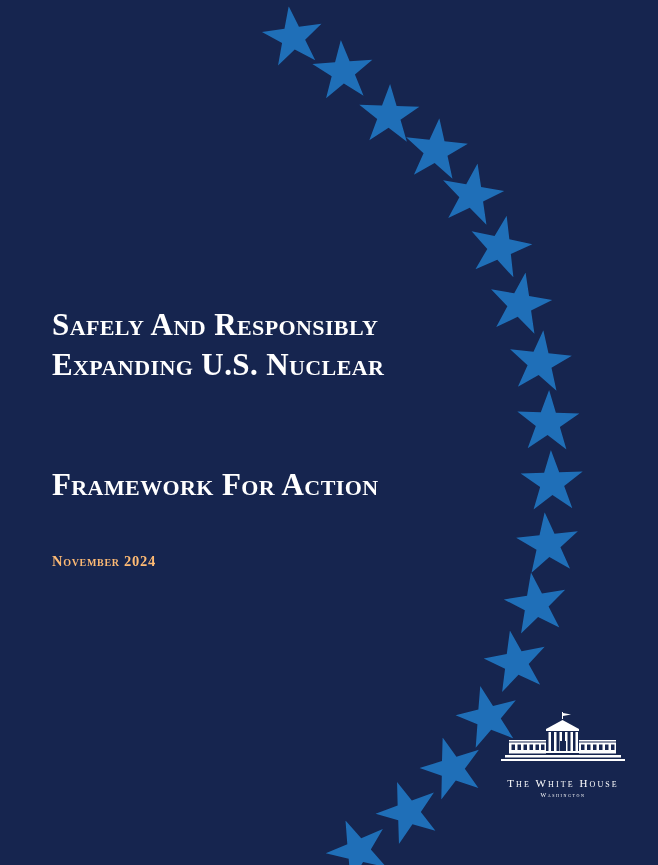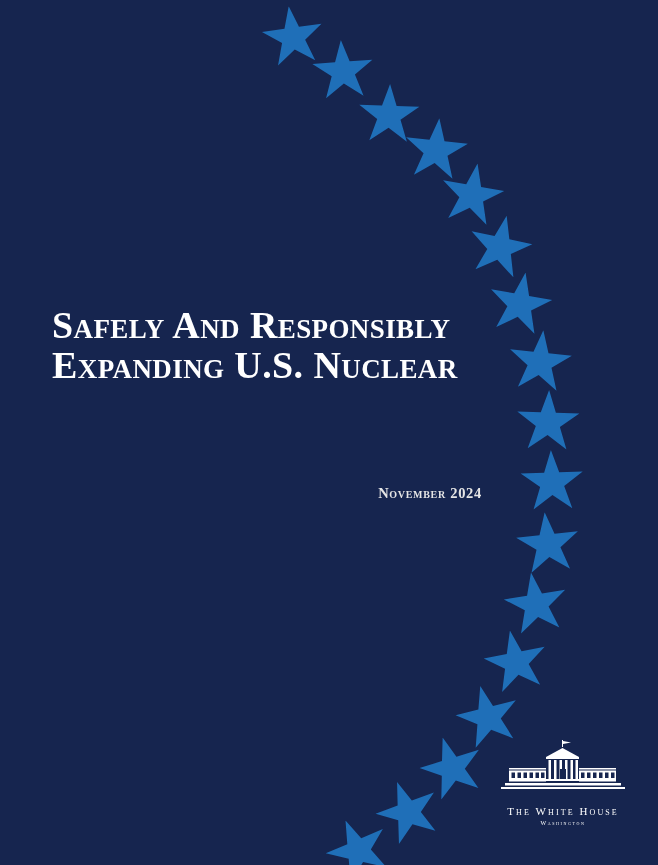--- a/index.html
+++ b/index.html
@@ -35,42 +35,41 @@
   .title-block {
     position: absolute;
     left: 52px;
     top: 305px;
     width: 430px;
   }
   .doc-title {
     color: #ffffff;
     font-family: "Liberation Serif", serif;
     font-weight: bold;
-    font-size: 38px;
+    font-size: 31px;
     line-height: 40px;
     letter-spacing: 0.4px;
     font-variant: small-caps;
     text-transform: capitalize;
     margin: 0;
   }
   .doc-date {
-    color: #e5e5e5;
+    color: #fdba74;
     font-family: "Liberation Serif", serif;
     font-weight: bold;
     font-size: 14.5px;
     letter-spacing: 0.7px;
     font-variant: small-caps;
     text-transform: capitalize;
-    margin: 20px 0 0 0;
-    text-align: right;
+    margin: 48px 0 0 0;
   }
   .seal {
     position: absolute;
     left: 498px;
-    top: 740px;
+    top: 712px;
     width: 130px;
     text-align: center;
   }
   .seal-house {
     width: 130px;
     height: 58px;
     display: block;
   }
   .seal-name {
     color: #ffffff;
@@ -116,20 +115,21 @@
       <div class="star" style="left: 376px; top: 780px; width: 64px; height: 64px; background: rgb(31, 111, 184); transform: rotate(-20deg);"></div>
       <div class="star" style="left: 326px; top: 818px; width: 64px; height: 64px; background: rgb(31, 111, 184); transform: rotate(-23deg);"></div>
     </div>
 
   <div class="title-block">
     <h1 class="doc-title">
       <span>Safely And Responsibly</span><br>
       <span>Expanding U.S. Nuclear</span><br>
       <br>
       <br>
+      <span>Framework For Action</span>
     </h1>
     <p class="doc-date">November 2024</p>
   </div>
 
   <div class="seal">
     <svg class="seal-house" viewBox="0 0 260 116">
       <g fill="#ffffff">
 
         <rect x="128" y="0" width="2" height="14"></rect>
         <path d="M130 2 L146 5 L130 8 Z"></path>

